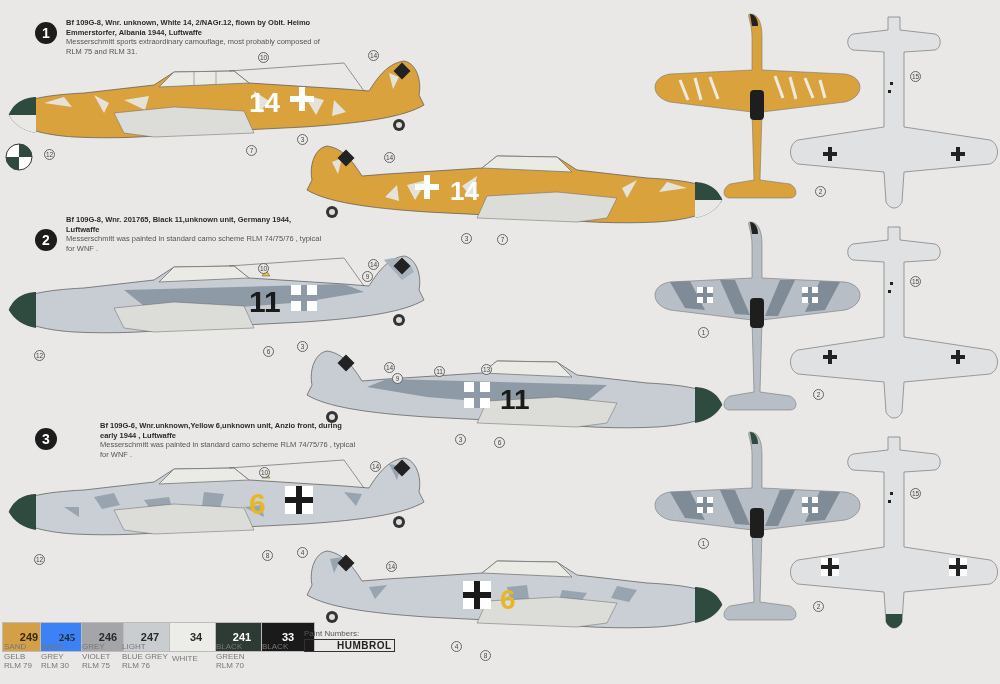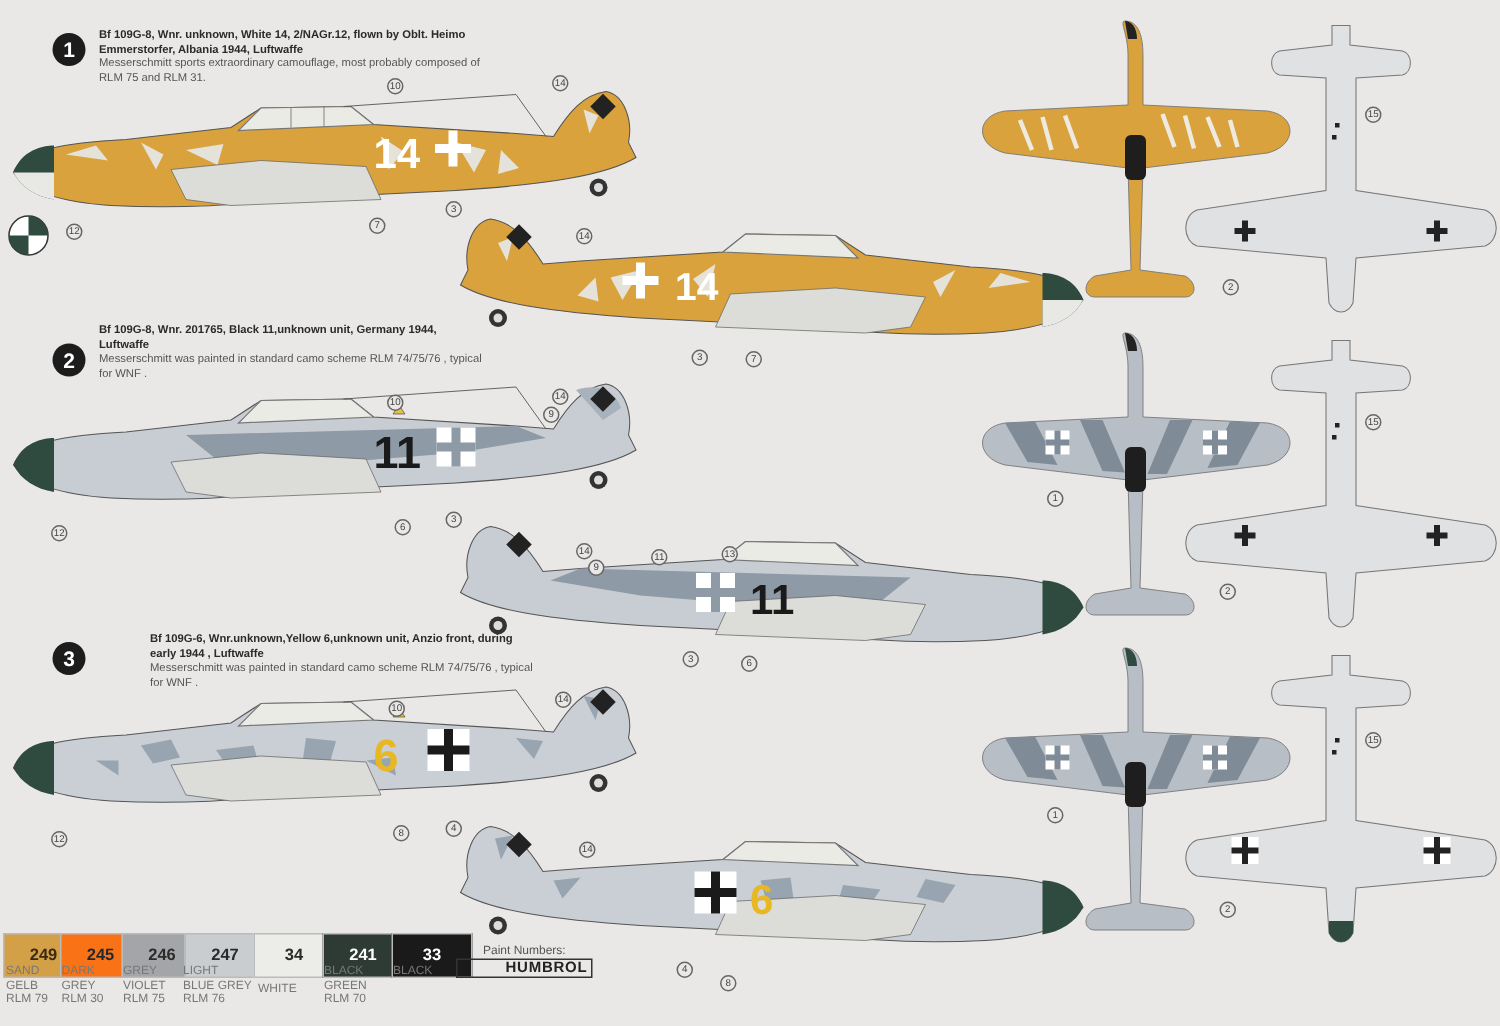--- a/index.html
+++ b/index.html
@@ -296,21 +296,21 @@
 <div class="abs callout" style="left:813px;top:601px;">2</div>
 
 <div>
   <div class="swatch" style="left:2px;background:#d3a048;color:#3a2a10;">249</div>
   <div class="swatch-label" style="left:4px;">
     <div>SAND</div>
       <div>GELB</div>
       <div>RLM 79</div>
   </div>
 
-  <div class="swatch" style="left:40px;background:#f97316;color:#1f2830;">245</div>
+  <div class="swatch" style="left:40px;background:#3b82f6;color:#1f2830;font-family:Liberation Serif, serif;">245</div>
   <div class="swatch-label" style="left:41px;">
     <div>DARK</div>
       <div>GREY</div>
       <div>RLM 30</div>
   </div>
 
   <div class="swatch" style="left:81px;background:#a3a5a8;color:#2a2a2a;">246</div>
   <div class="swatch-label" style="left:82px;">
     <div>GREY</div>
       <div>VIOLET</div>
@@ -334,15 +334,15 @@
     <div>BLACK</div>
       <div>GREEN</div>
       <div>RLM 70</div>
   </div>
 
   <div class="swatch" style="left:261px;background:#1a1a1a;color:#ffffff;">33</div>
   <div class="swatch-label" style="left:262px;">
     <div>BLACK</div>
   </div>
 
-  <div class="abs humbrol-caption" style="left:304px;top:629px;margin-left:18px;">Paint Numbers:</div>
+  <div class="abs humbrol-caption" style="left:304px;top:629px;">Paint Numbers:</div>
   <div class="abs humbrol-box" style="left:304px;top:639px;padding-left:32px;">HUMBROL</div>
 </div>
 
 </body></html>

